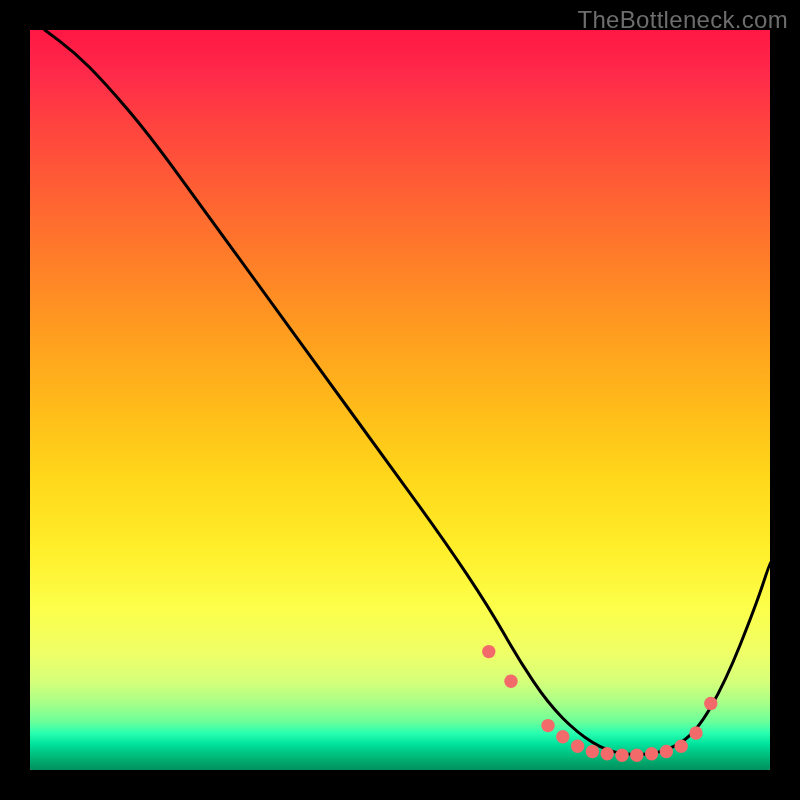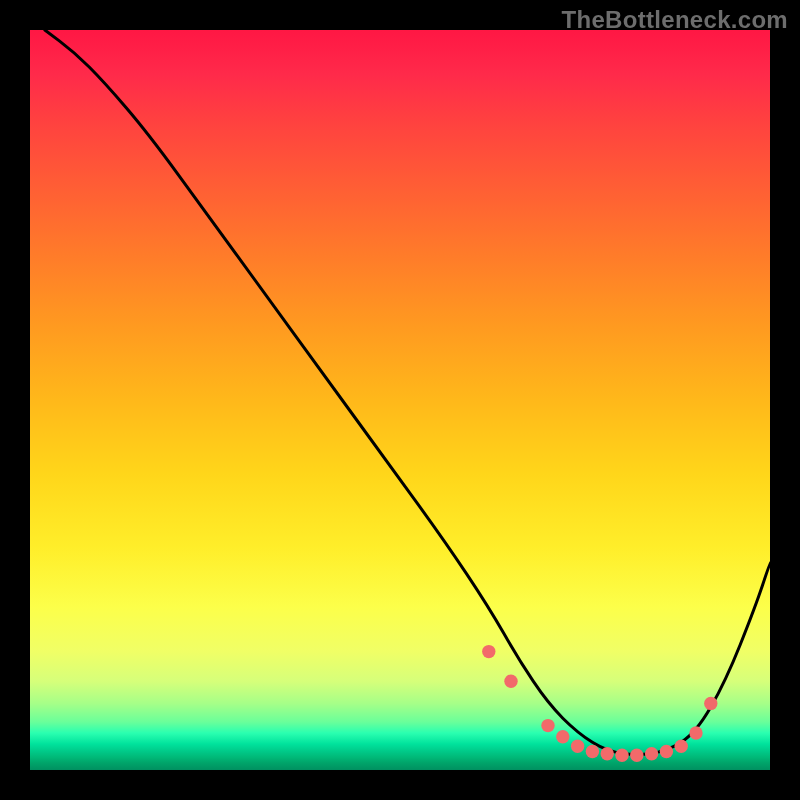--- a/index.html
+++ b/index.html
@@ -49,21 +49,21 @@
       #00a56a 99%,
       #009060 100%
     );
   }
   .watermark {
     position: absolute;
     top: 6px;
     right: 12px;
     color: #6d6d6d;
     font-size: 24px;
-    font-weight: 700;
+    font-weight: 400;
     letter-spacing: 0.3px;
     user-select: none;
   }
   svg.curve {
     position: absolute;
     left: 30px;
     top: 30px;
     width: 740px;
     height: 740px;
     overflow: visible;

